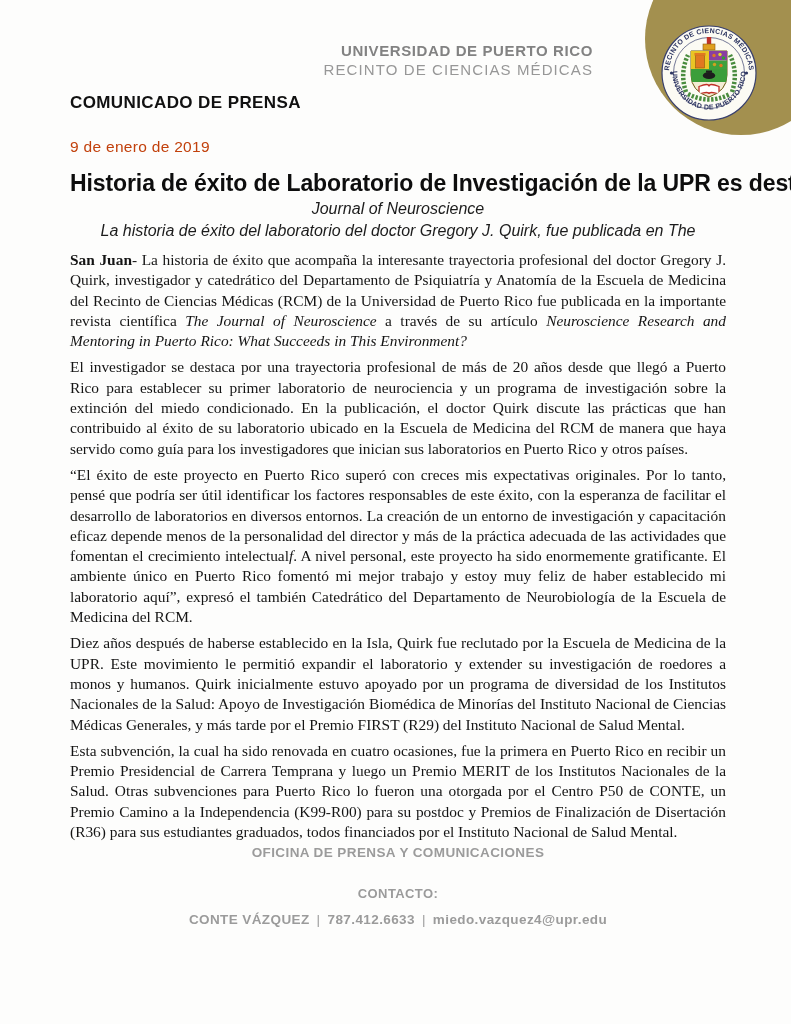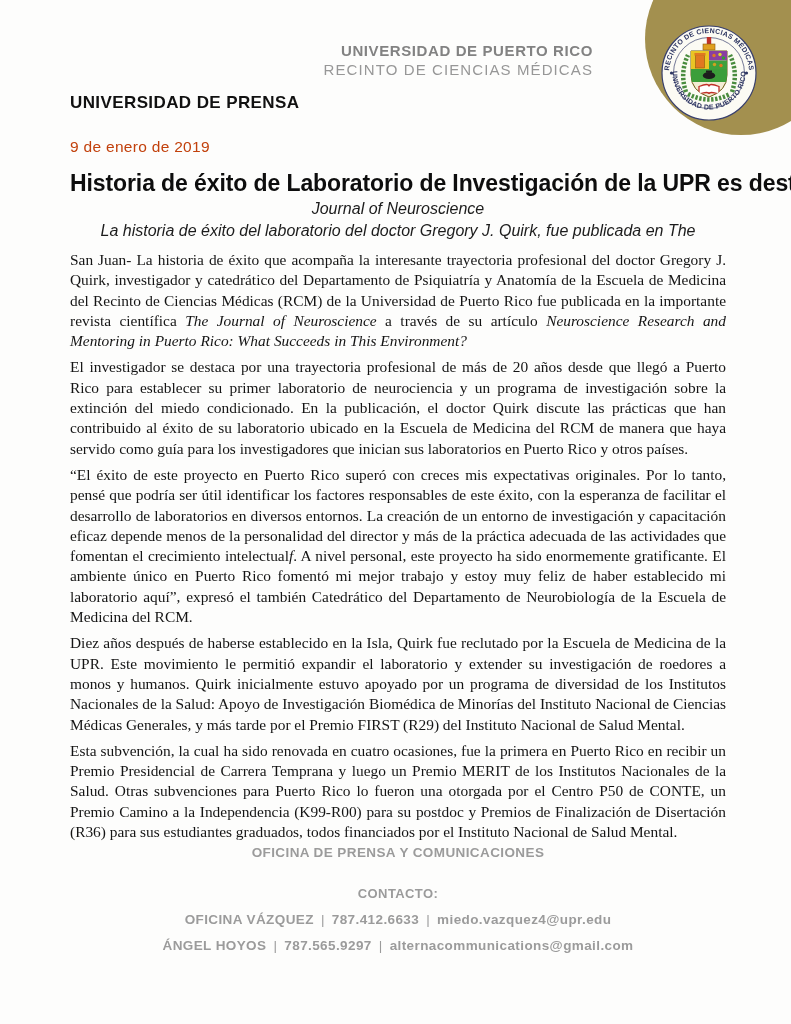--- a/index.html
+++ b/index.html
@@ -57,21 +57,21 @@
     font-family: "Liberation Sans", sans-serif;
     font-style: italic; font-size: 16px; line-height: 22px;
     color: #1c1c1c; margin-top: 3px;
   }
   .bodytext {
     margin-top: 8px;
     font-size: 15.4px; line-height: 20.3px;
     text-align: justify; text-justify: inter-word;
   }
   .bodytext p { margin: 0 0 6px 0; }
-  .seg-bold   { font-weight: normal; }
+  .seg-bold   { font-weight: bold; }
   .seg-italic { font-style: italic; }
   .seg-normal { }
 
   
   .footer {
     font-family: "Liberation Sans", sans-serif;
     font-weight: bold; color: #9b9b9b;
     text-align: center; letter-spacing: .4px;
   }
   .foot-office  { font-size: 13.5px; margin-top: -3px; }
@@ -133,21 +133,21 @@
 
       <path d="M38,61.5 q10,-4 10,0 q0,-4 10,0 v7.5 q-10,-3 -10,0 q0,-3 -10,0 z" fill="#ffffff" stroke="#c03028" stroke-width="1.3"></path>
     </g>
   </svg>
 
   <div class="org-header">
     <div class="org-line1">UNIVERSIDAD DE PUERTO RICO</div>
     <div class="org-line2">RECINTO DE CIENCIAS MÉDICAS</div>
   </div>
 
-  <div class="doc-type">UNIVERSIDAD DE PRENSA</div>
+  <div class="doc-type">COMUNICADO DE PRENSA</div>
   <div class="date">9 de enero de 2019</div>
 
   <div class="content">
     <div class="headline">
       <div>Historia de éxito de Laboratorio de Investigación de la UPR es destacada</div>
     </div>
     <div class="subhead">
       <div>Journal of Neuroscience</div>
       <div>La historia de éxito del laboratorio del doctor Gregory J. Quirk, fue publicada en The</div>
     </div>
@@ -157,21 +157,18 @@
       <p><span class="seg-normal">El investigador se destaca por una trayectoria profesional de más de 20 años desde que llegó a Puerto Rico para establecer su primer laboratorio de neurociencia y un programa de investigación sobre la extinción del miedo condicionado. En la publicación, el doctor Quirk discute las prácticas que han contribuido al éxito de su laboratorio ubicado en la Escuela de Medicina del RCM de manera que haya servido como guía para los investigadores que inician sus laboratorios en Puerto Rico y otros países.</span></p>
       <p><span class="seg-normal">“El éxito de este proyecto en Puerto Rico superó con creces mis expectativas originales. Por lo tanto, pensé que podría ser útil identificar los factores responsables de este éxito, con la esperanza de facilitar el desarrollo de laboratorios en diversos entornos. La creación de un entorno de investigación y capacitación eficaz depende menos de la personalidad del director y más de la práctica adecuada de las actividades que fomentan el crecimiento intelectual</span><span class="seg-italic">f</span><span class="seg-normal">. A nivel personal, este proyecto ha sido enormemente gratificante. El ambiente único en Puerto Rico fomentó mi mejor trabajo y estoy muy feliz de haber establecido mi laboratorio aquí”, expresó el también Catedrático del Departamento de Neurobiología de la Escuela de Medicina del RCM.</span></p>
       <p><span class="seg-normal">Diez años después de haberse establecido en la Isla, Quirk fue reclutado por la Escuela de Medicina de la UPR. Este movimiento le permitió expandir el laboratorio y extender su investigación de roedores a monos y humanos. Quirk inicialmente estuvo apoyado por un programa de diversidad de los Institutos Nacionales de la Salud: Apoyo de Investigación Biomédica de Minorías del Instituto Nacional de Ciencias Médicas Generales, y más tarde por el Premio FIRST (R29) del Instituto Nacional de Salud Mental.</span></p>
       <p><span class="seg-normal">Esta subvención, la cual ha sido renovada en cuatro ocasiones, fue la primera en Puerto Rico en recibir un Premio Presidencial de Carrera Temprana y luego un Premio MERIT de los Institutos Nacionales de la Salud. Otras subvenciones para Puerto Rico lo fueron una otorgada por el Centro P50 de CONTE, un Premio Camino a la Independencia (K99-R00) para su postdoc y Premios de Finalización de Disertación (R36) para sus estudiantes graduados, todos financiados por el Instituto Nacional de Salud Mental.</span></p>
     </div>
 
     <div class="footer">
       <div class="foot-office">OFICINA DE PRENSA Y COMUNICACIONES</div>
       <div class="foot-contact">CONTACTO:</div>
       <div class="foot-line">
-        <span>OFICINA VÁZQUEZ</span><span class="sep">|</span><span>787.412.6633</span><span class="sep">|</span><span>miedo.vazquez4@upr.edu</span>
-      </div>
-      <div class="foot-line">
-        <span>ÁNGEL HOYOS</span><span class="sep">|</span><span>787.565.9297</span><span class="sep">|</span><span>alternacommunications@gmail.com</span>
+        <span>CONTE VÁZQUEZ</span><span class="sep">|</span><span>787.412.6633</span><span class="sep">|</span><span>miedo.vazquez4@upr.edu</span>
       </div>
     </div>
   </div>
 
 </div>
 
 </body></html>

